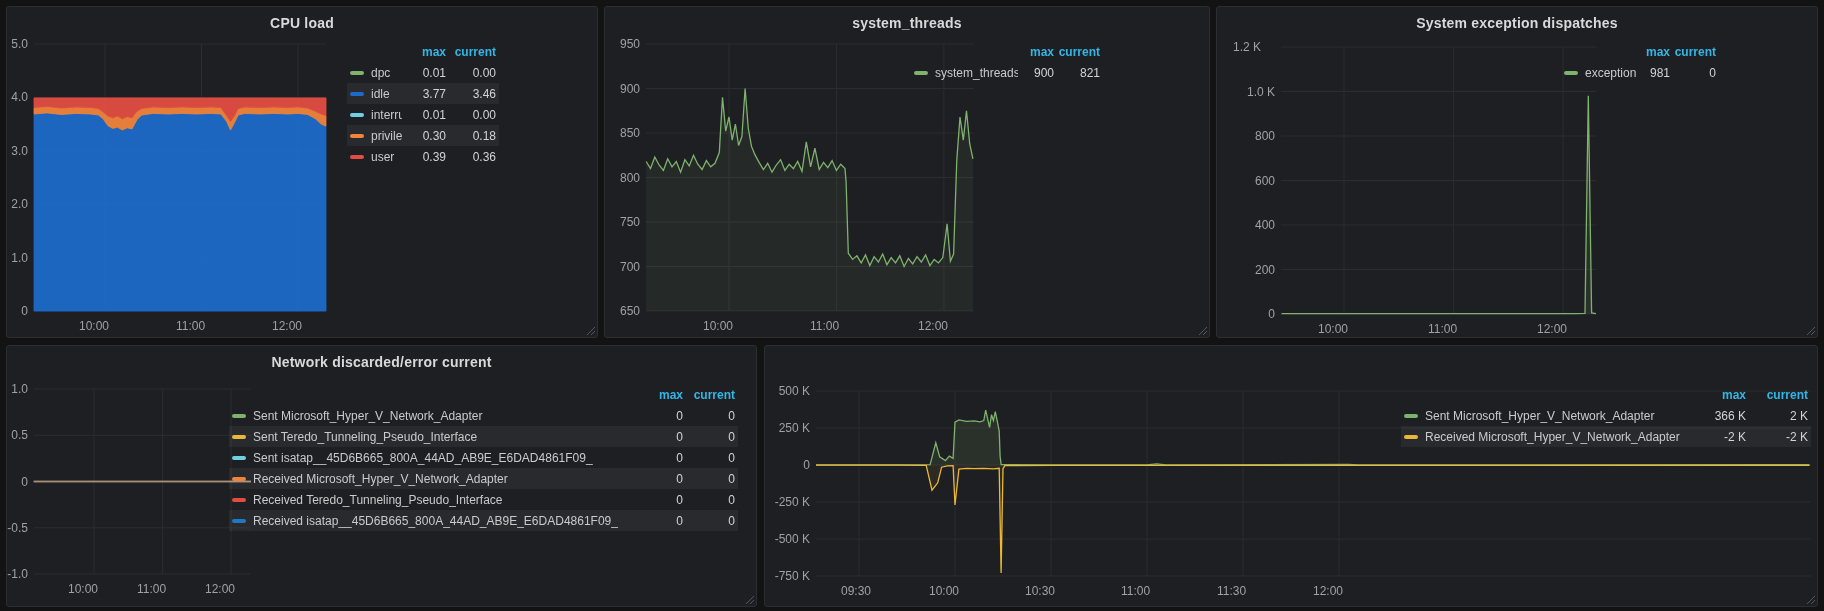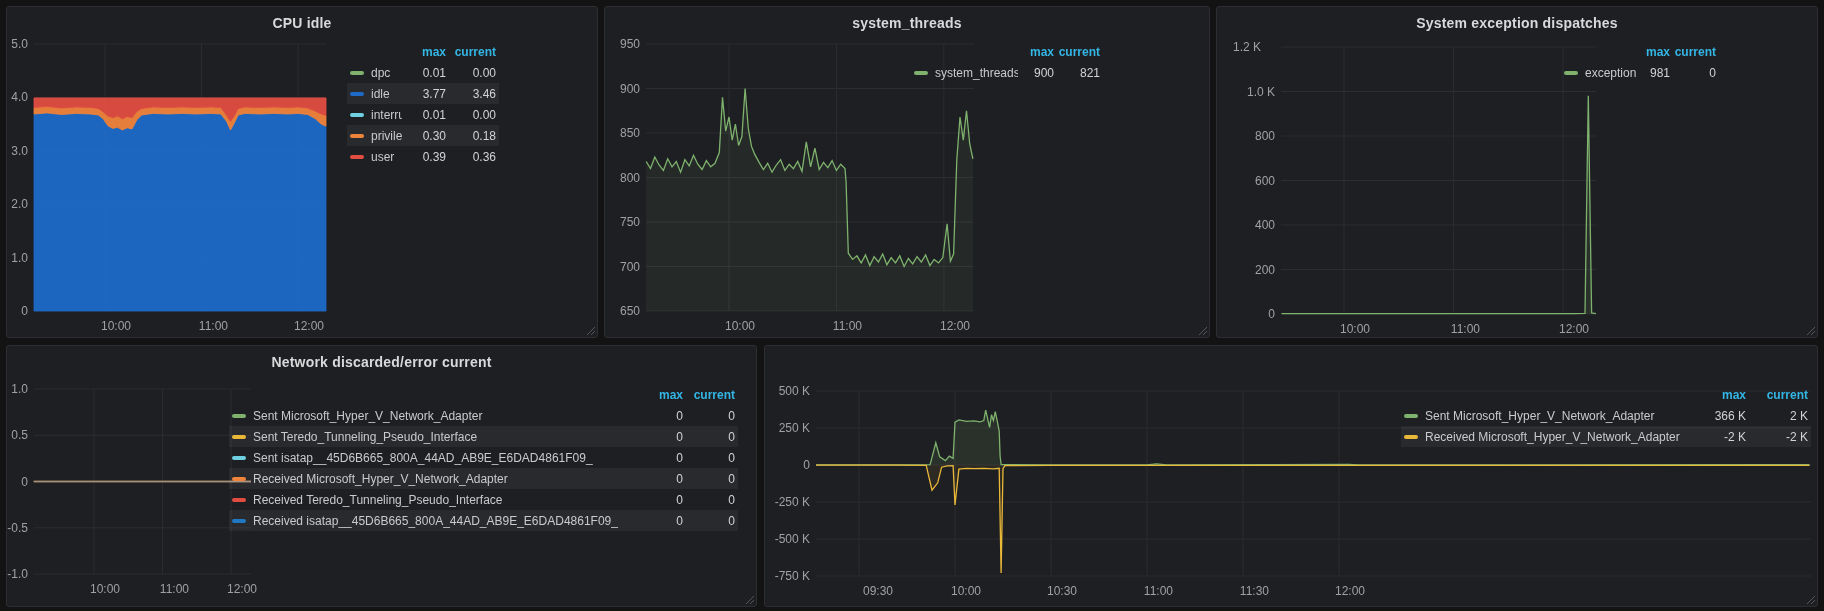--- a/index.html
+++ b/index.html
@@ -5,40 +5,40 @@
   html,body{margin:0;padding:0;background:#131314;font-family:"Liberation Sans",sans-serif;}
   #stage{position:relative;width:1824px;height:611px;background:#131314;overflow:hidden;}
   .panel{position:absolute;background:#1e1f22;border:1px solid #2d2e32;border-radius:3px;box-sizing:border-box;}
   .ptitle{position:absolute;top:8px;left:0;right:0;text-align:center;color:#d8d9da;
           font-size:14px;font-weight:700;letter-spacing:.2px;cursor:move;z-index:3;}
   .plot{position:absolute;inset:0;cursor:crosshair;}
   .plot svg{position:absolute;left:0;top:0;}
   .grid{stroke:#2c2d31;stroke-width:1;}
   .ytick,.xtick{position:absolute;color:#9fa1a4;font-size:12px;line-height:14px;z-index:2;}
   .ytick{text-align:right;}
-  .xtick{text-align:right;}
+  .xtick{text-align:left;}
   .legend{position:absolute;font-size:12px;color:#c9cacc;z-index:4;}
   .lrow{display:flex;align-items:center;height:21px;padding:0 3px;box-sizing:border-box;}
   .lrow.zebra{background:rgba(255,255,255,.05);}
   .lhead{justify-content:flex-end;}
   .lhead span{color:#33b5e5;font-weight:700;}
   .licon{width:14px;height:4px;border-radius:2px;margin-right:7px;flex:none;}
   .llab{flex:1;white-space:nowrap;overflow:hidden;cursor:pointer;color:#c9cacc;}
   .lmax,.lcur,.lhmax,.lhcur{text-align:right;flex:none;color:#d2d3d5;}
   .grip{position:absolute;right:2px;bottom:2px;width:10px;height:10px;cursor:nwse-resize;
         background:repeating-linear-gradient(135deg,transparent 0 2px,#55565b 2px 3px);
         clip-path:polygon(100% 0,100% 100%,0 100%);z-index:5;}
 </style>
 </head>
 <body>
 
 <div id="stage">
 
   <div class="panel" id="p0" style="left:6px;top:6px;width:592px;height:332px">
-    <div class="ptitle">CPU idle</div>
+    <div class="ptitle">CPU load</div>
     <div class="plot">
         <svg width="590" height="330">
           <line x1="27" x2="319" y1="37.0" y2="37.0" class="grid"></line>
           <line x1="27" x2="319" y1="90.4" y2="90.4" class="grid"></line>
           <line x1="27" x2="319" y1="143.8" y2="143.8" class="grid"></line>
           <line x1="27" x2="319" y1="197.2" y2="197.2" class="grid"></line>
           <line x1="27" x2="319" y1="250.6" y2="250.6" class="grid"></line>
           <line x1="27" x2="319" y1="304.0" y2="304.0" class="grid"></line>
           <line x1="98.0" x2="98.0" y1="37" y2="304" class="grid"></line>
           <line x1="194.5" x2="194.5" y1="37" y2="304" class="grid"></line>

